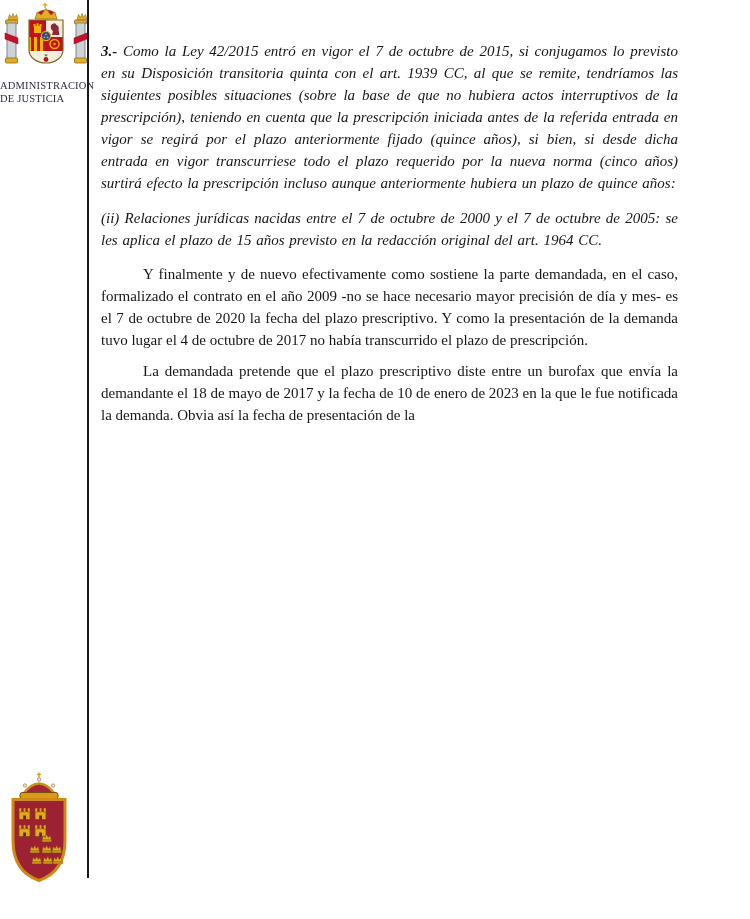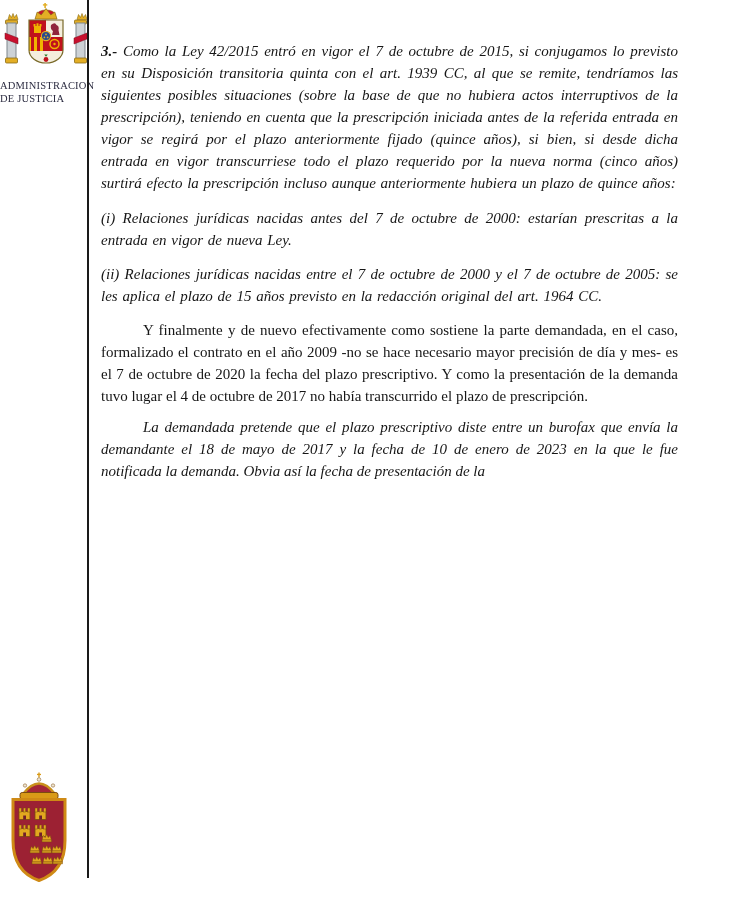--- a/index.html
+++ b/index.html
@@ -32,21 +32,21 @@
   }
   .content p{margin:0 0 12px 0;}
   .p-quote{font-size:14px;margin-bottom:28px !important;}
   .p-indent{text-indent:42px;}
   .p-intro{margin-bottom:22px !important;}
   .p-italic{font-style:italic;font-size:15px;word-spacing:1px;}
   .p-block{margin-bottom:13px !important;}
   .p-i1,.p-i2,.p-i3{margin-bottom:12px !important;}
   .p-i4{margin-bottom:11px !important;}
   .p-final{margin-bottom:9px !important;}
-  .p-last{margin-bottom:0 !important;font-style:italic;}
+  .p-last{margin-bottom:0 !important;}
   .lead{font-weight:bold;font-style:italic;}
 </style>
 </head>
 <body>
 
 <div class="page">
 
   <div class="emblem-top">
     <svg viewBox="0 0 84 78" width="84" height="78" aria-hidden="true">
       <defs>
@@ -137,21 +137,20 @@
       <use href="#mcrown" x="37" y="84"></use>
       <use href="#mcrown" x="47" y="84"></use>
     </svg>
   </div>
 
   <main class="content">
 
 
     <p class="p-italic p-block"><span class="lead">3.-</span><span> Como la Ley 42/2015 entró en vigor el 7 de octubre de 2015, si conjugamos lo previsto en su Disposición transitoria quinta con el art. 1939 CC, al que se remite, tendríamos las siguientes posibles situaciones (sobre la base de que no hubiera actos interruptivos de la prescripción), teniendo en cuenta que la prescripción iniciada antes de la referida entrada en vigor se regirá por el plazo anteriormente fijado (quince años), si bien, si desde dicha entrada en vigor transcurriese todo el plazo requerido por la nueva norma (cinco años) surtirá efecto la prescripción incluso aunque anteriormente hubiera un plazo de quince años:</span></p>
 
-    <p class="p-italic p-i1">(i) Relaciones jurídicas nacidas antes del 7 de octubre de 2000: estarían prescritas a la entrada en vigor de nueva Ley.</p>
 
     <p class="p-italic p-i2">(ii) Relaciones jurídicas nacidas entre el 7 de octubre de 2000 y el 7 de octubre de 2005: se les aplica el plazo de 15 años previsto en la redacción original del art. 1964 CC.</p>
 
 
 
     <p class="p-indent p-final">Y finalmente y de nuevo efectivamente como sostiene la parte demandada, en el caso, formalizado el contrato en el año 2009 -no se hace necesario mayor precisión de día y mes- es el 7 de octubre de 2020 la fecha del plazo prescriptivo. Y como la presentación de la demanda tuvo lugar el 4 de octubre de 2017 no había transcurrido el plazo de prescripción.</p>
 
     <p class="p-indent p-last">La demandada pretende que el plazo prescriptivo diste entre un burofax que envía la demandante el 18 de mayo de 2017 y la fecha de 10 de enero de 2023 en la que le fue notificada la demanda. Obvia así la fecha de presentación de la</p>
   </main>
 

